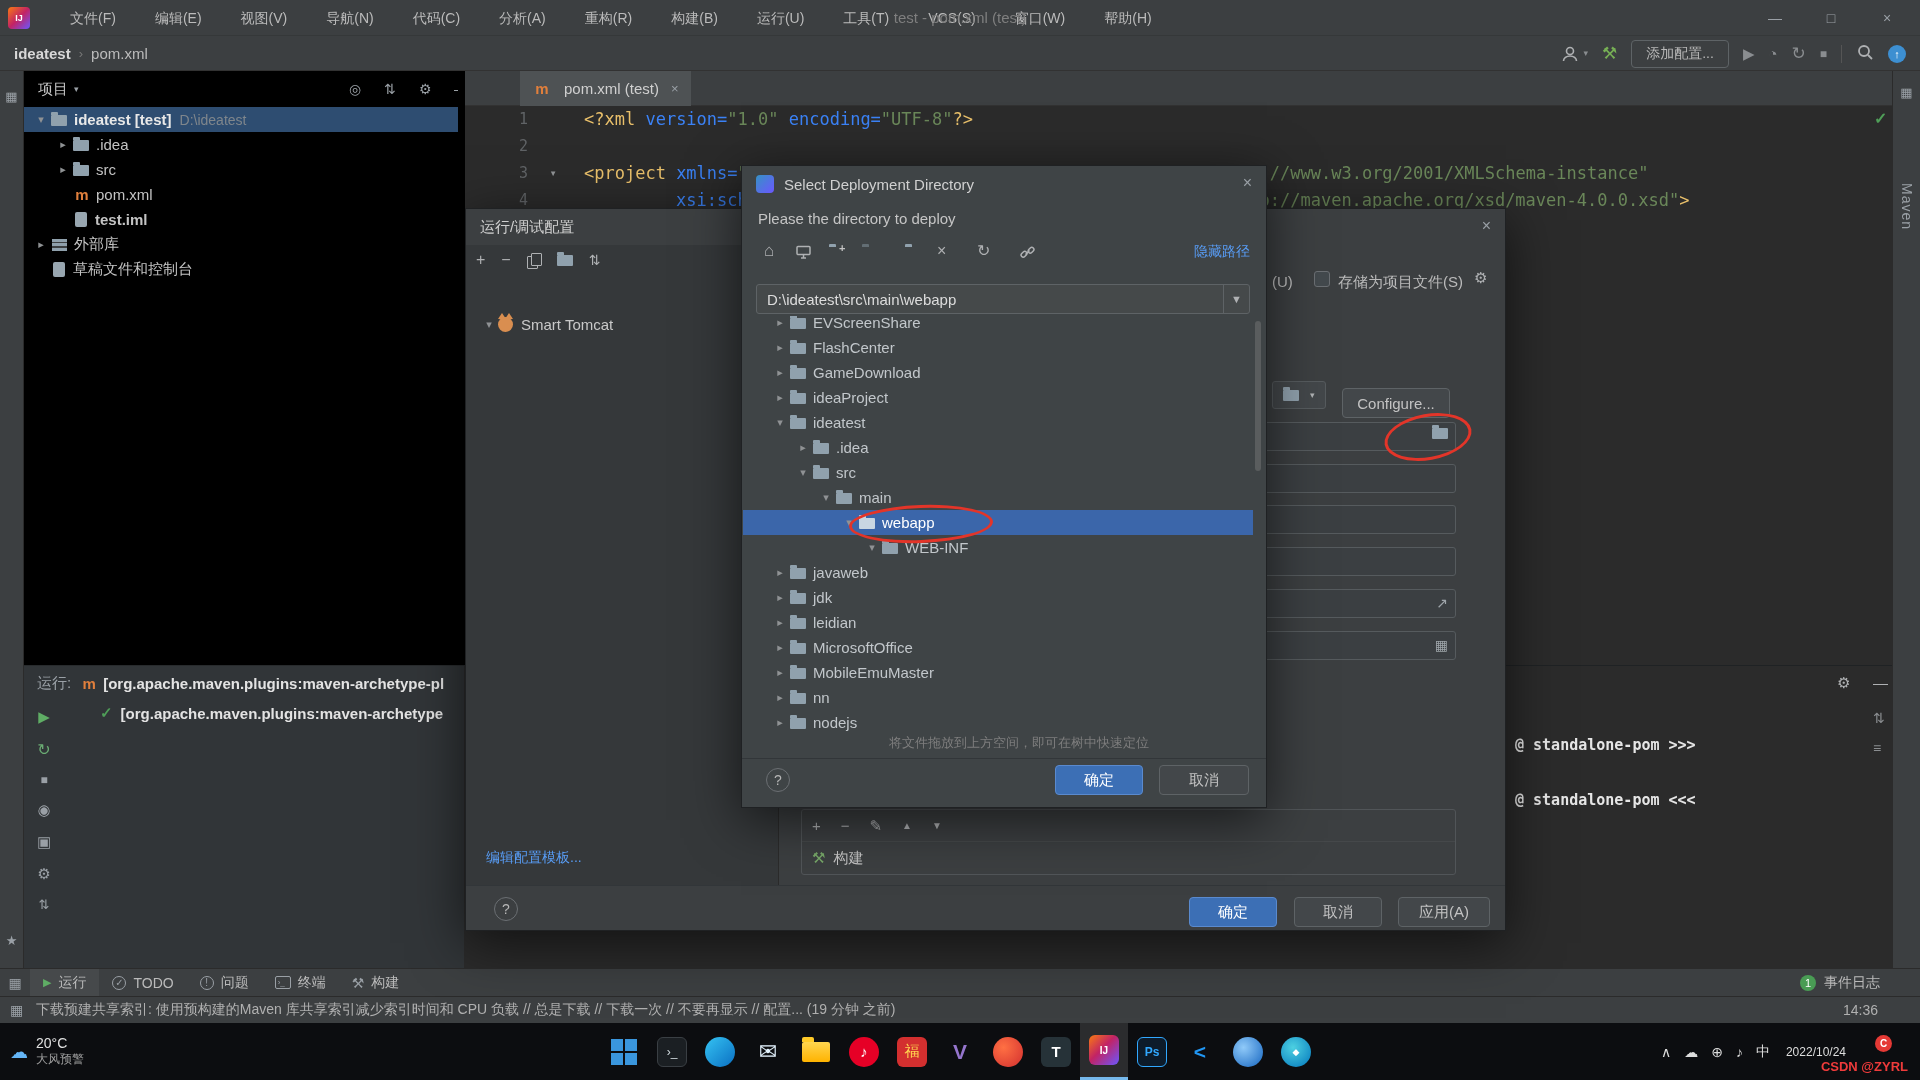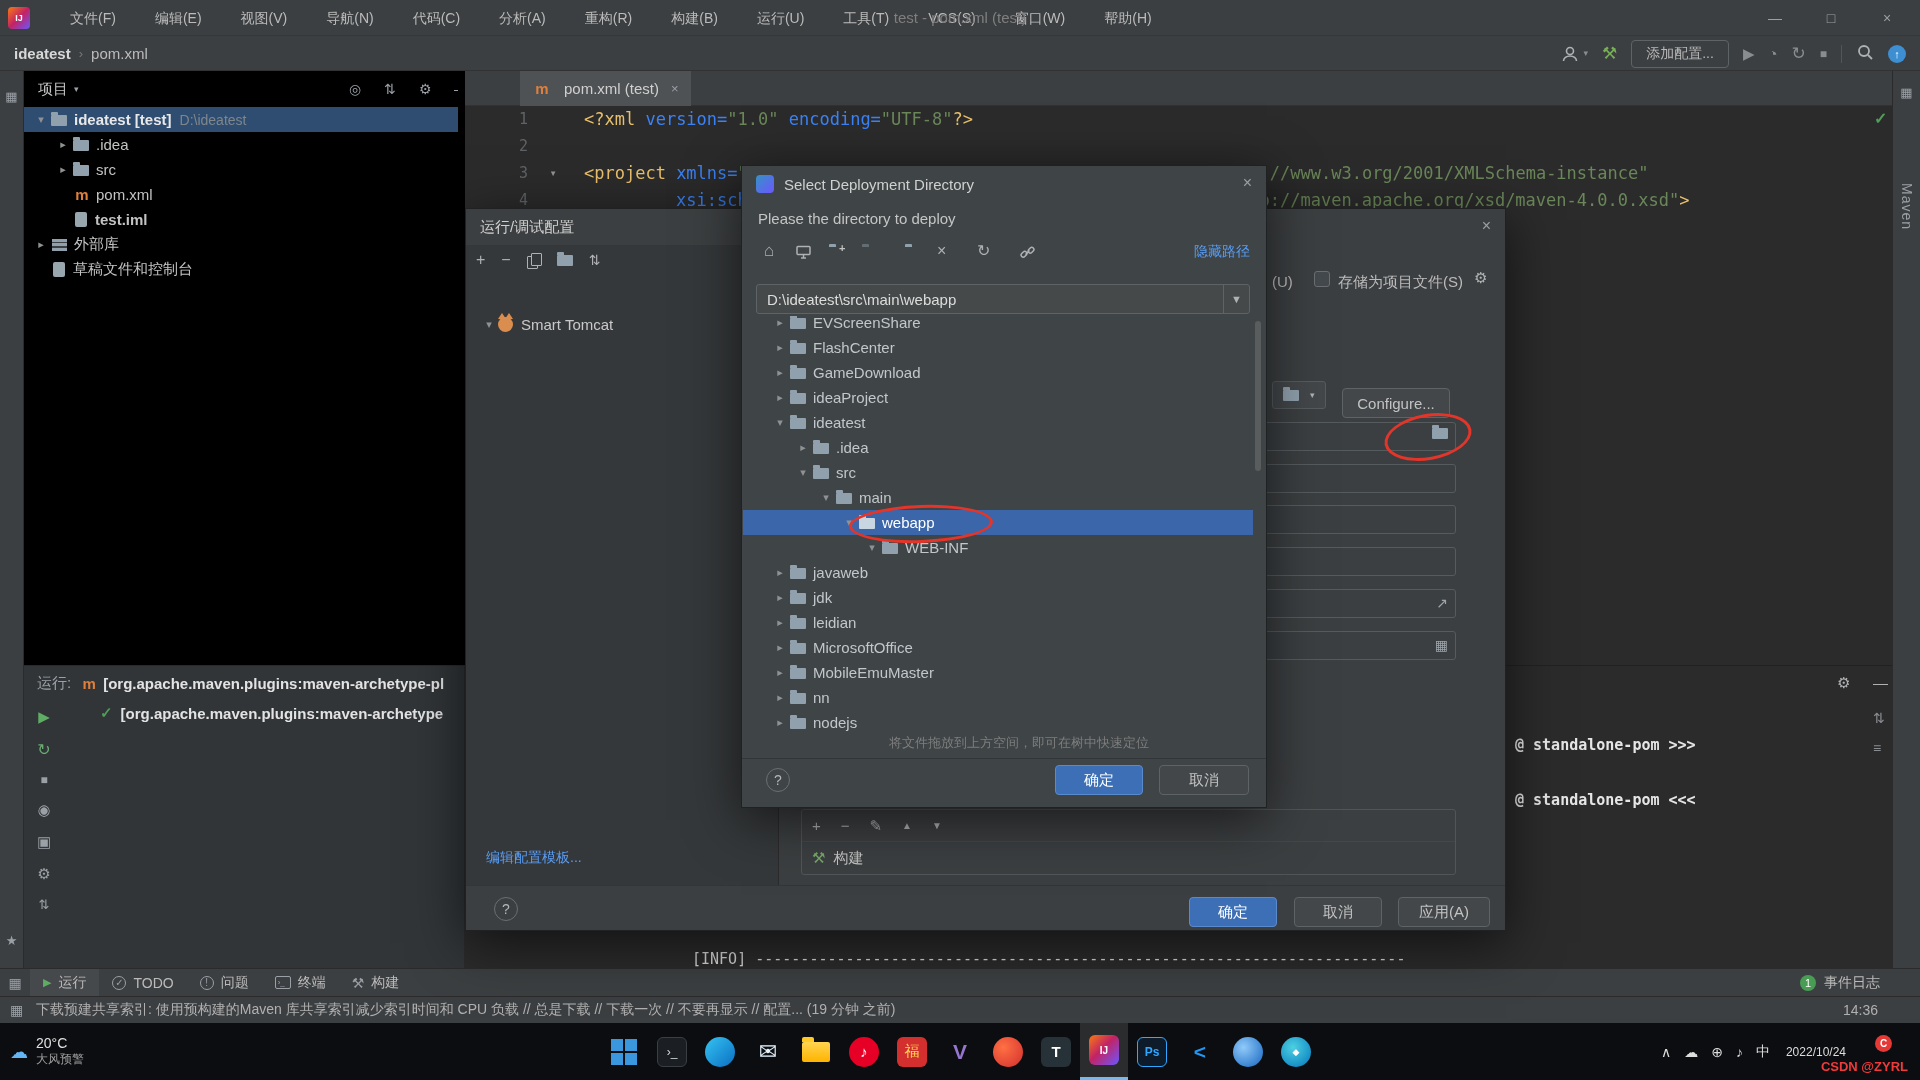--- a/index.html
+++ b/index.html
@@ -309,21 +309,20 @@
         <div class="cline"><span class="lnum">2</span><span class="foldc"></span><span class="codetxt"></span></div>
         <div class="cline"><span class="lnum">3</span><span class="foldc">▾</span><span class="codetxt"><span class="c-tag">&lt;project </span><span class="c-attr">xmlns=</span><span class="c-str">"http://maven.apache.org/POM/4.0.0"</span><span class="c-attr"> xmlns:xsi=</span><span class="c-str">"http://www.w3.org/2001/XMLSchema-instance"</span></span></div>
         <div class="cline"><span class="lnum">4</span><span class="foldc"></span><span class="codetxt"><span class="c-attr">         xsi:schemaLocation=</span><span class="c-str">"http://maven.apache.org/POM/4.0.0 http://maven.apache.org/xsd/maven-4.0.0.xsd"</span><span class="c-tag">&gt;</span></span></div>
       </div>
     <span class="edcheck">✓</span>
   </div>
 
   <div class="console">
     <span class="cfrag b" style="left:1050px;top:70px;">@ standalone-pom &gt;&gt;&gt;</span>
     <span class="cfrag b" style="left:1050px;top:125px;">@ standalone-pom &lt;&lt;&lt;</span>
-    <span class="cfrag" style="left:227px;top:284px;">[INFO] ------------------------------------------------------------------------</span>
     <span class="abs" style="left:1372px;top:8px;color:#afb1b3;font-size:15px;">⚙</span>
     <span class="abs" style="left:1408px;top:8px;color:#afb1b3;font-size:15px;">—</span>
     <span class="abs" style="left:1408px;top:44px;color:#8a8d90;font-size:14px;">⇅</span>
     <span class="abs" style="left:1408px;top:74px;color:#8a8d90;font-size:14px;">≡</span>
   </div>
 
   <div class="btabs">
     <span style="width:30px;text-align:center;color:#9aa0a6;">▦</span>
     <div class="btab active">
       <span style="color:#5fad65;font-size:11px;">▶</span>

